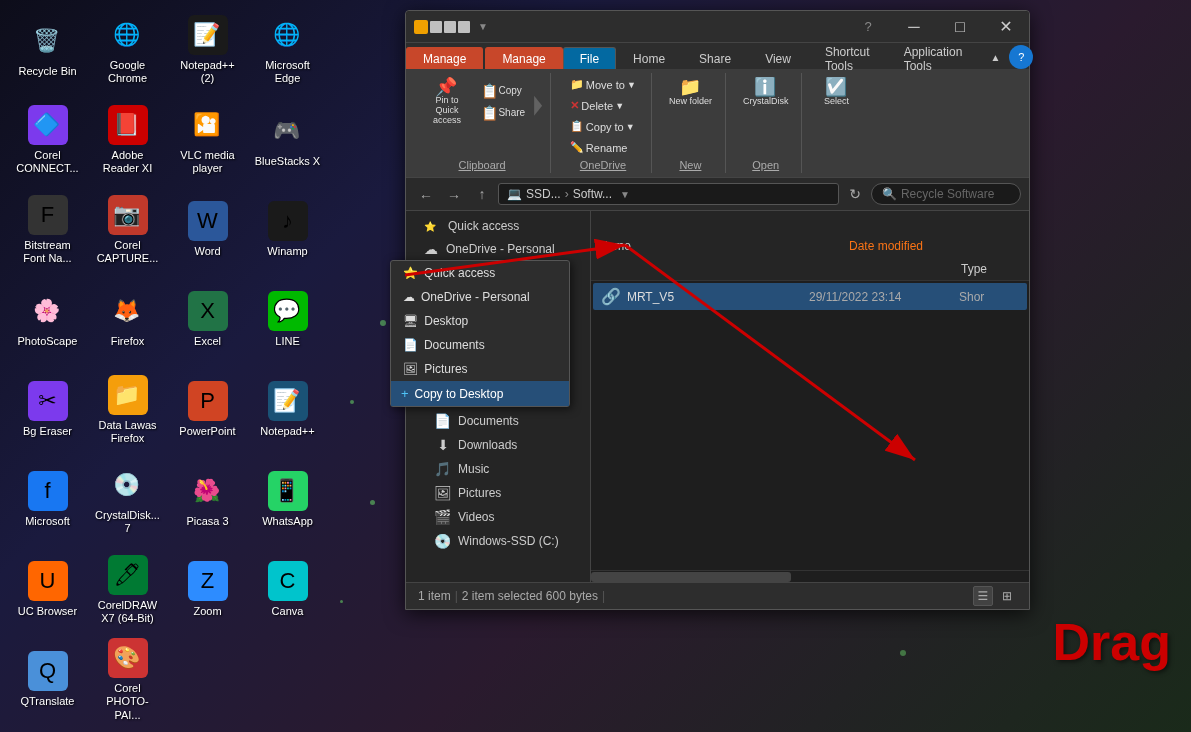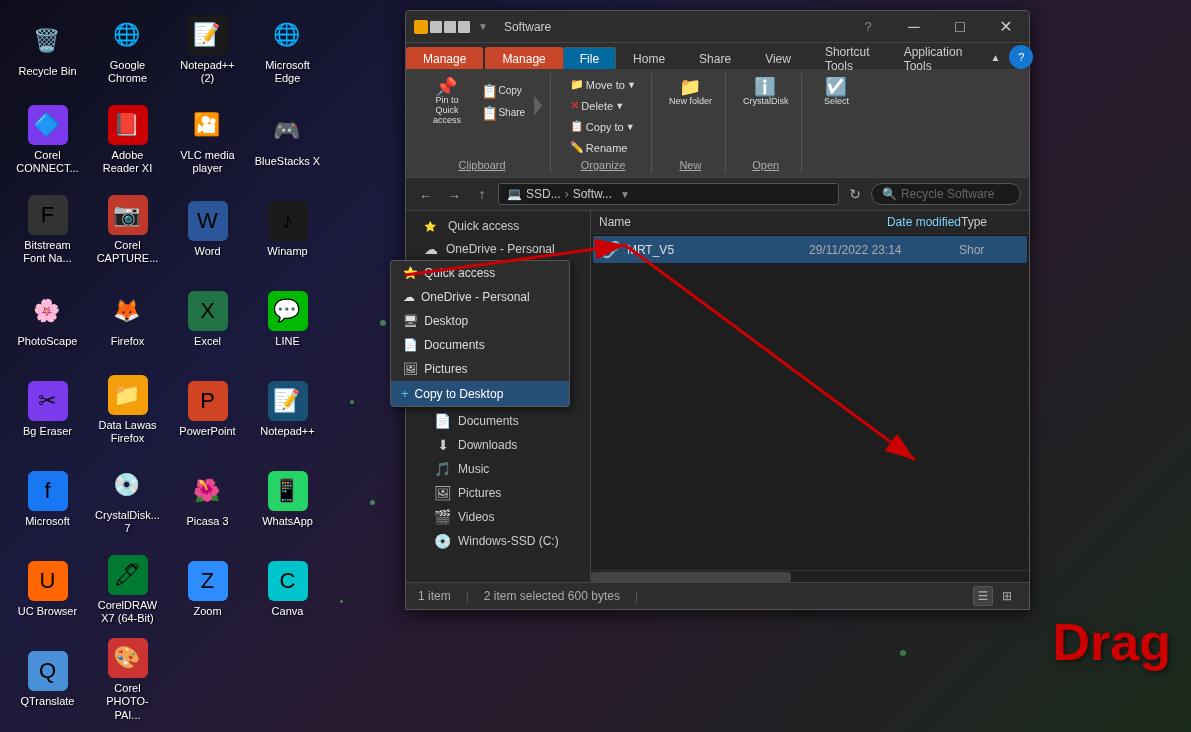--- a/index.html
+++ b/index.html
@@ -330,22 +330,22 @@
     }
     .content-header {
       display: grid;
       grid-template-columns: 1fr auto auto;
       padding: 4px 8px;
       border-bottom: 1px solid #333;
       align-items: center;
       background: #252525;
     }
     .col-name { color: #ccc; font-size: 12px; font-weight: 500; }
-    .col-date { color: #7dd3fc; font-size: 12px; width: 150px; text-align: right; }
-    .col-type { color: #ccc; font-size: 12px; width: 60px; text-align: left; }
+    .col-date { color: #f97316; font-size: 12px; width: 150px; text-align: center; }
+    .col-type { color: #ccc; font-size: 12px; width: 60px; text-align: left; margin-top: 47px; }
     .file-list {
       flex: 1;
       overflow-y: auto;
       padding: 2px;
     }
     .file-row {
       display: grid;
       grid-template-columns: 1fr auto auto;
       padding: 4px 8px;
       align-items: center;
@@ -364,21 +364,21 @@
     .file-date { color: #aaa; font-size: 12px; width: 150px; }
     .file-type { color: #aaa; font-size: 12px; width: 60px; }
 
     
     .status-bar {
       background: #2d2d2d;
       border-top: 1px solid #444;
       padding: 3px 12px;
       display: flex;
       align-items: center;
-      gap: 15px;
+      gap: 4px;
       font-size: 12px;
       color: #aaa;
       flex-shrink: 0;
     }
     .status-sep { color: #555; }
     .status-right {
       margin-left: auto;
       display: flex;
       gap: 4px;
     }
@@ -612,21 +612,20 @@
   <div class="title-bar">
     <div class="title-bar-left">
       <div style="display:flex;gap:2px;align-items:center;">
         <div style="width:14px;height:14px;background:#f0a000;border-radius:2px;font-size:8px;"></div>
         <div style="width:12px;height:12px;background:#c0c0c0;border-radius:1px;font-size:7px;"></div>
         <div style="width:12px;height:12px;background:#c0c0c0;border-radius:1px;font-size:7px;"></div>
         <div style="width:12px;height:12px;background:#c0c0c0;border-radius:1px;font-size:7px;"></div>
       </div>
       <span style="color:#888;font-size:10px;margin-left:4px;">▼</span>
     </div>
-    <div class="title-bar-title">Software</div>
     <div class="title-bar-controls">
       <button class="tb-btn" style="font-size:13px;color:#888;">?</button>
       <button class="tb-btn">─</button>
       <button class="tb-btn">□</button>
       <button class="tb-btn close-btn">✕</button>
     </div>
   </div>
 
   <div class="ribbon">
     <div class="ribbon-tabs">
@@ -683,21 +682,21 @@
           <div class="ribbon-btn-sm">
             <span>📋</span>
             <span>Copy to</span>
             <span class="arrow">▼</span>
           </div>
           <div class="ribbon-btn-sm">
             <span>✏️</span>
             <span>Rename</span>
           </div>
         </div>
-        <span class="ribbon-group-label">Organize</span>
+        <span class="ribbon-group-label">OneDrive</span>
       </div>
 
       <div class="ribbon-group">
         <div style="display:flex;flex-direction:column;align-items:center;gap:2px;">
           <div class="ribbon-btn">
             <span class="btn-icon">📁</span>
             <span style="font-size:9px;">New folder</span>
           </div>
         </div>
         <span class="ribbon-group-label">New</span>

